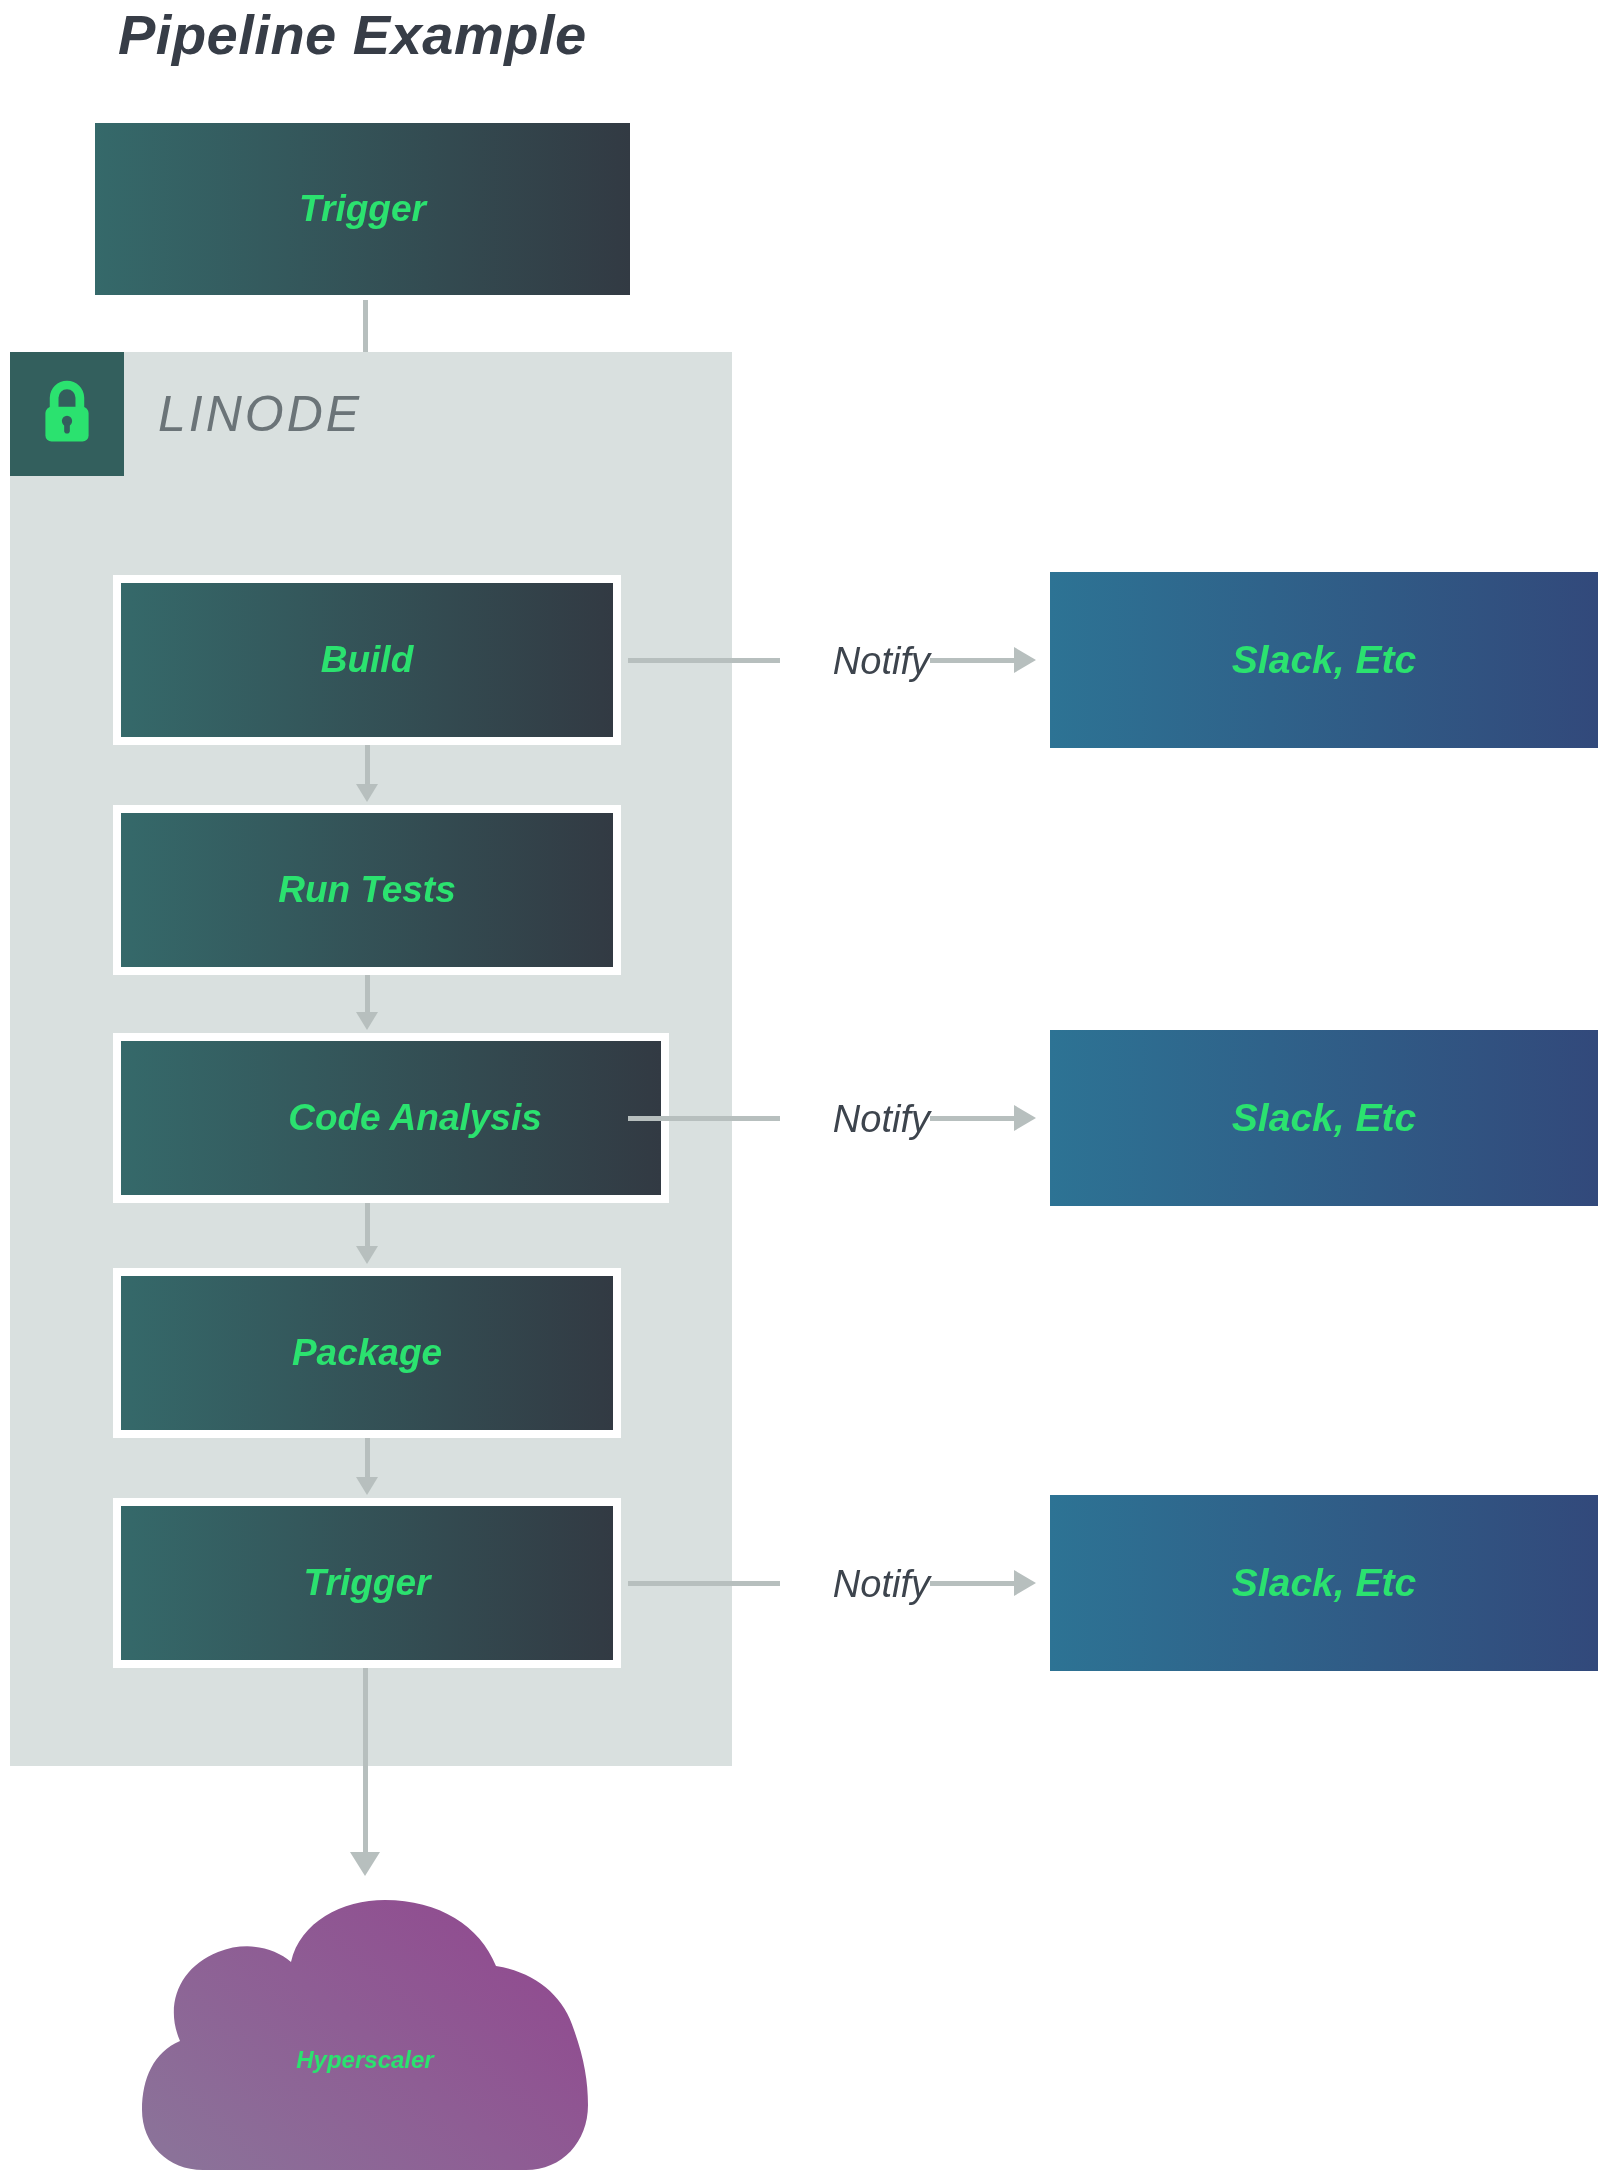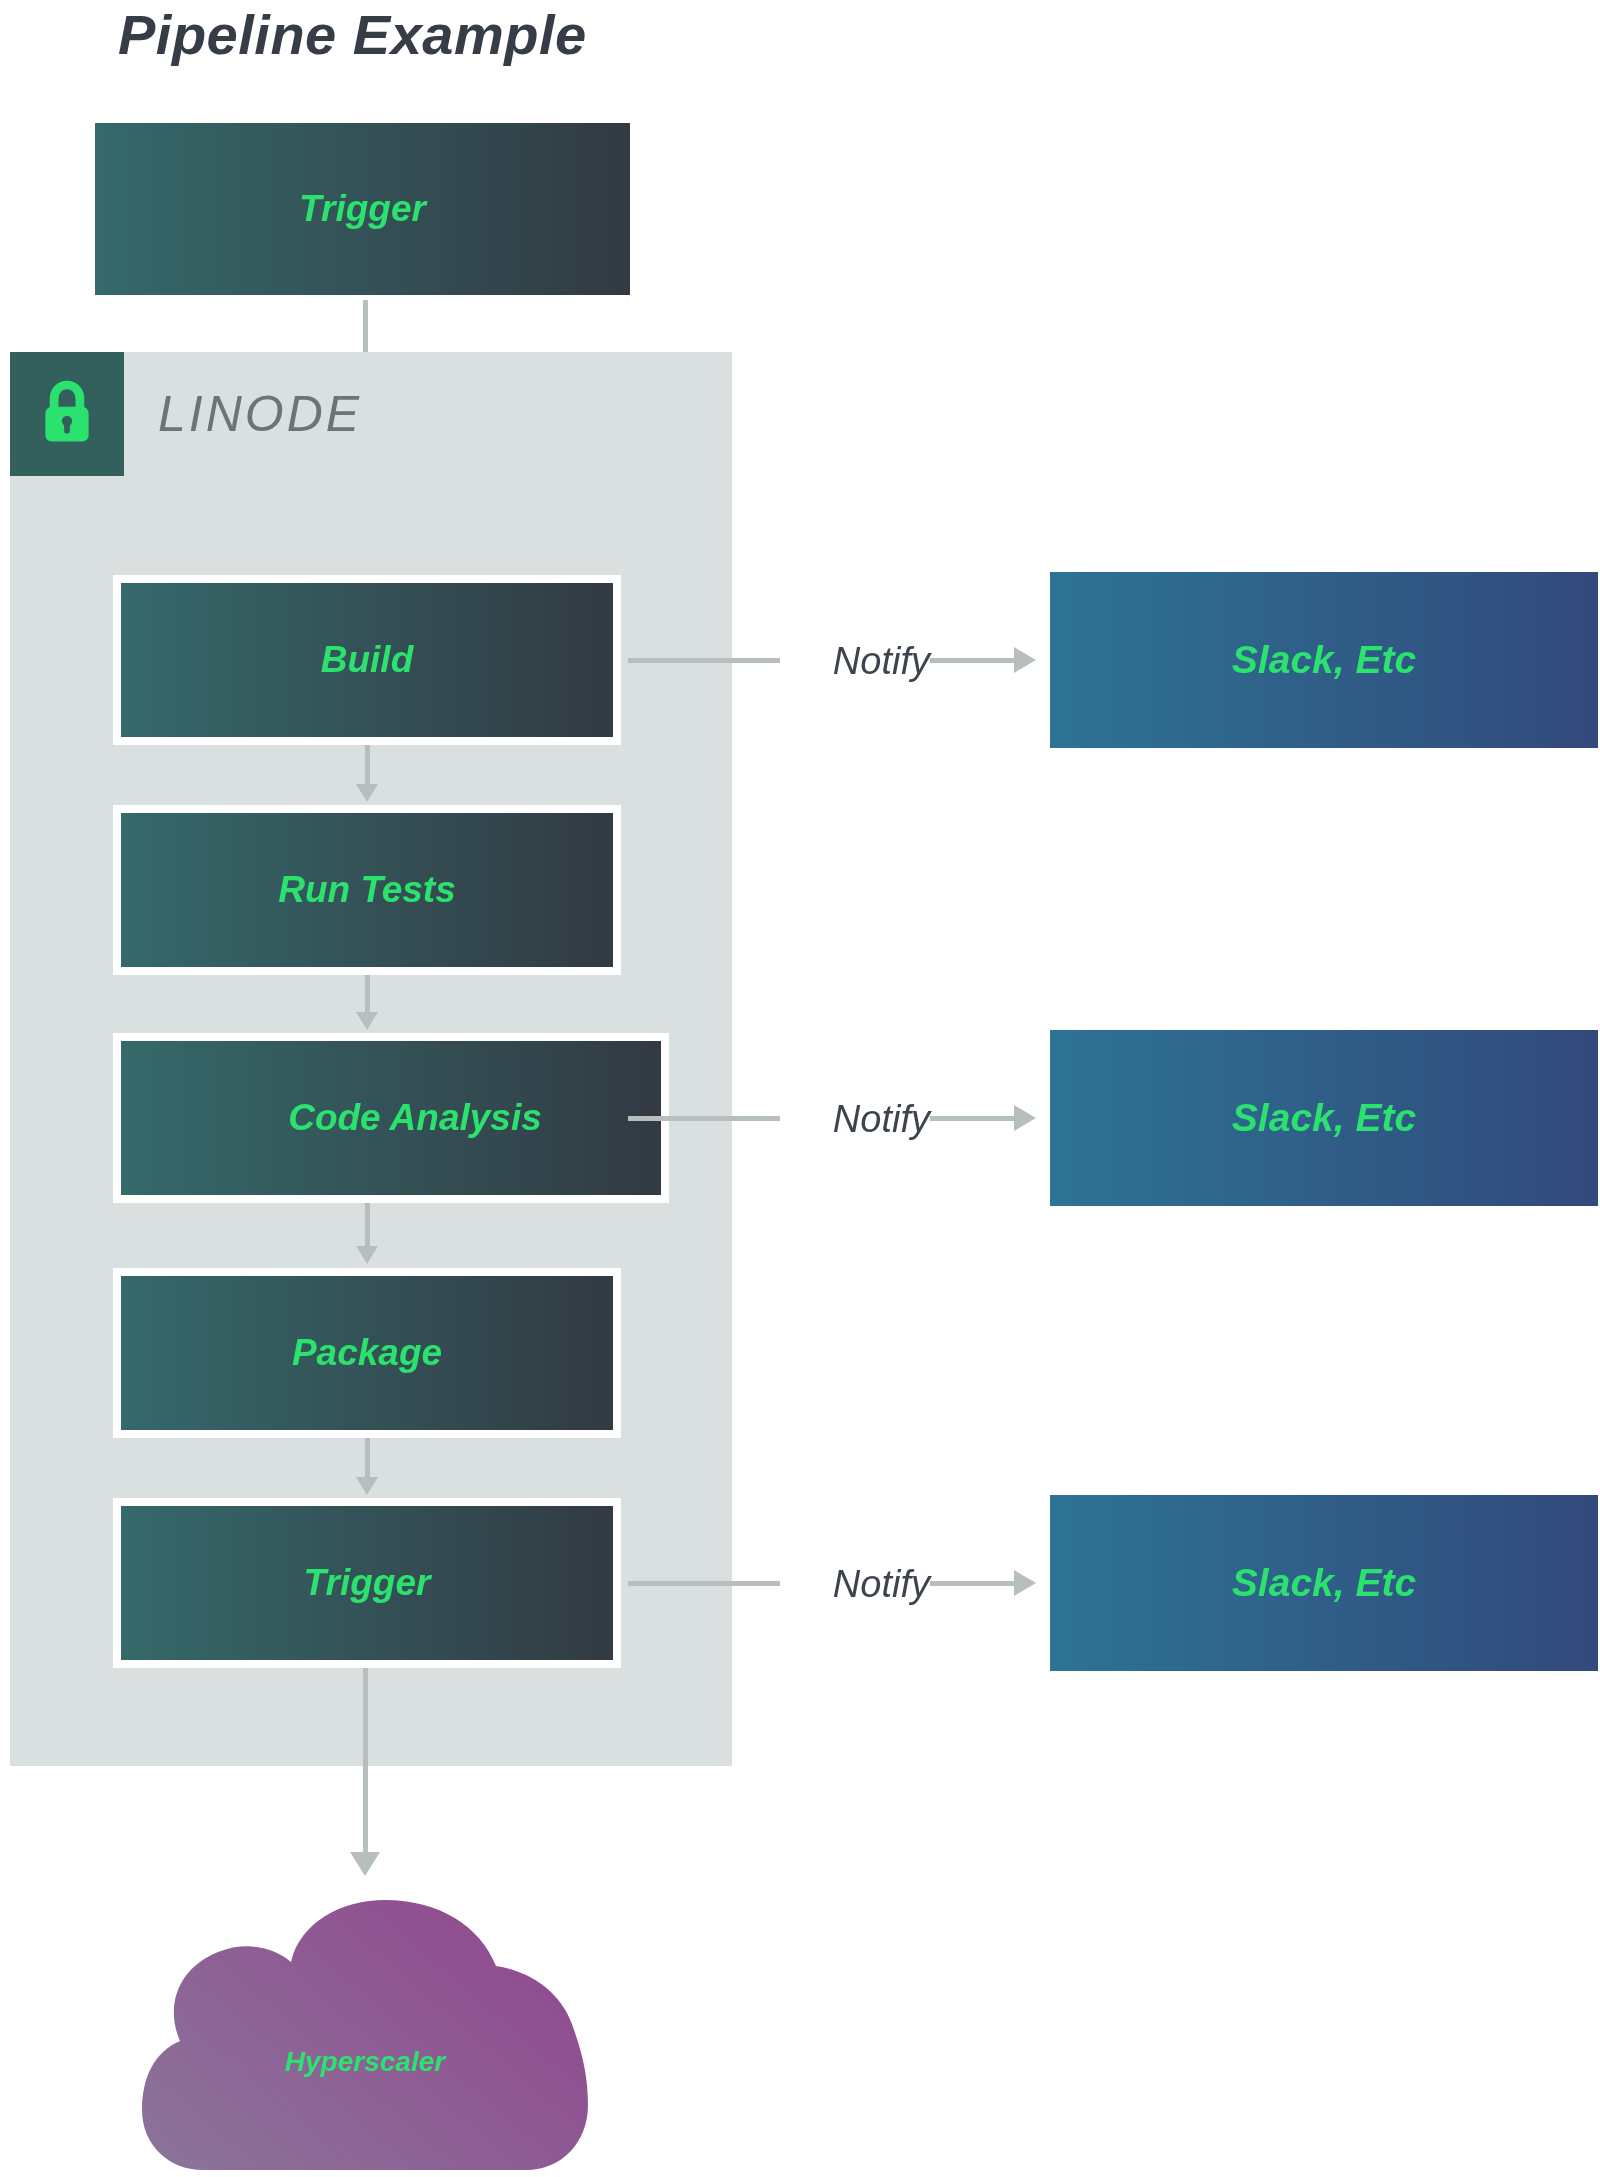--- a/index.html
+++ b/index.html
@@ -45,21 +45,21 @@
   .head-down.small{border-left-width:11px;border-right-width:11px;border-top-width:18px;}
   .head-right{position:absolute;width:0;height:0;border-top:13px solid transparent;
     border-bottom:13px solid transparent;border-left:22px solid #b7bfbe;}
 
   .notify-label{position:absolute;left:780px;width:150px;text-align:right;
     font-size:38px;font-weight:400;color:#3d444d;transform:translateY(-50%);}
 
   .cloud-wrap{position:absolute;left:140px;top:1898px;width:450px;height:272px;}
   .cloud-wrap svg{position:absolute;left:0;top:0;}
   .cloud-label{position:absolute;left:0;top:148px;width:450px;text-align:center;
-    color:#2be26f;font-size:28px;font-weight:700;}
+    color:#2be26f;font-size:24px;font-weight:700;}
 </style>
 </head>
 <body>
 
 <div id="canvas">
 
   <div class="title">Pipeline Example</div>
 
   <div class="trigger-box grad-dark">
     <span class="box-label">Trigger</span>

